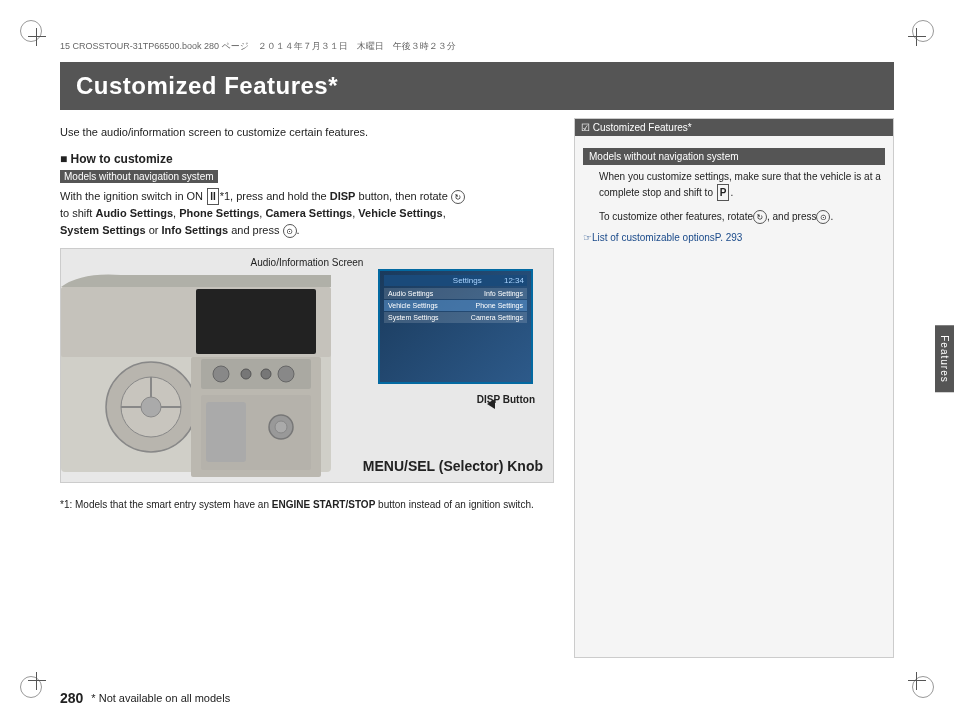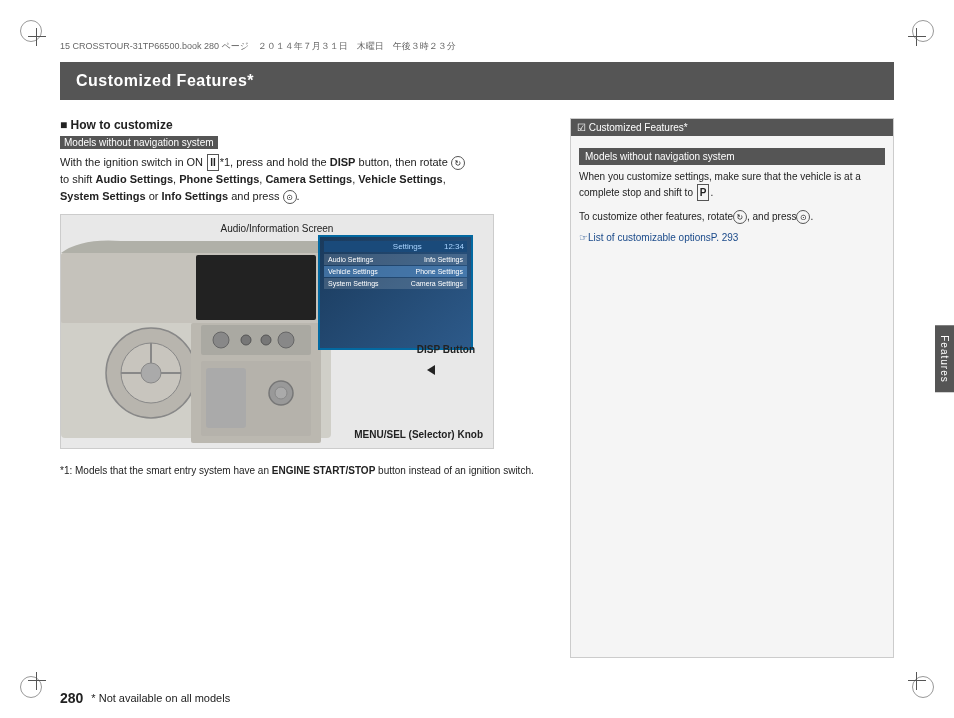--- a/index.html
+++ b/index.html
@@ -58,21 +58,21 @@
     }
 
     
     .title-banner {
       position: absolute;
       top: 62px;
       left: 60px;
       right: 60px;
       background: #555;
       color: #fff;
-      font-size: 16px;
+      font-size: 24px;
       font-weight: bold;
       padding: 10px 16px;
       letter-spacing: 0.5px;
     }
 
     
     .main-content {
       position: absolute;
       top: 118px;
       left: 60px;
@@ -115,21 +115,21 @@
       margin-bottom: 10px;
     }
 
     .ignition-text strong {
       font-weight: bold;
     }
 
     
     .car-diagram {
       position: relative;
-      width: 434px;
+      width: 494px;
       height: 235px;
       background: #e8e8e8;
       border: 1px solid #ccc;
       overflow: hidden;
     }
 
     .diagram-label-top {
       position: absolute;
       top: 8px;
       left: 50%;
@@ -178,21 +178,21 @@
     }
 
     .screen-menu-item.highlighted {
       background: rgba(100,160,220,0.5);
     }
 
     
     .disp-label {
       position: absolute;
       right: 18px;
-      top: 129px;
+      top: 145px;
       font-size: 10px;
       font-weight: bold;
       color: #222;
     }
 
     .disp-arrow {
       position: absolute;
       right: 58px;
       top: 150px;
       width: 0;
@@ -200,21 +200,21 @@
       border-top: 5px solid transparent;
       border-bottom: 5px solid transparent;
       border-right: 8px solid #222;
     }
 
     
     .menu-sel-label {
       position: absolute;
       right: 10px;
       bottom: 8px;
-      font-size: 10px;
+      font-size: 14px;
       font-weight: bold;
       color: #222;
     }
 
     
     .car-svg {
       position: absolute;
       left: 0;
       top: 18px;
       width: 270px;
@@ -260,20 +260,21 @@
 
     .right-col-body {
       padding: 6px 8px;
     }
 
     .right-col-text {
       font-size: 10px;
       line-height: 1.5;
       color: #222;
       margin-bottom: 8px;
+      margin-left: 16px;
     }
 
     .right-col-link {
       font-size: 10px;
       color: #1a4a8a;
       display: flex;
       align-items: flex-start;
       gap: 0;
     }
 
@@ -363,20 +364,21 @@
 </div>
 
 <div class="side-tab">
   <span>Features</span>
 </div>
 
 <div class="main-content">
 
   <div class="left-col">
 
+    <p class="intro-text">Use the audio/information screen to customize certain features.</p>
 
     <p class="how-to-title">■ How to customize</p>
 
     <span class="nav-system-badge">Models without navigation system</span>
 
     <p class="ignition-text">
       <span>With the ignition switch in ON </span><span class="symbol-box">II</span><span>*1, press and hold the </span><strong>DISP</strong><span> button, then rotate </span><span class="circle-icon">↻</span><br>
       <span>to shift </span><strong>Audio Settings</strong><span>, </span><strong>Phone Settings</strong><span>, </span><strong>Camera Settings</strong><span>, </span><strong>Vehicle Settings</strong><span>, </span><br>
       <strong>System Settings</strong><span> or </span><strong>Info Settings</strong><span> and press </span><span class="circle-icon">⊙</span><span>.</span>
     </p>

